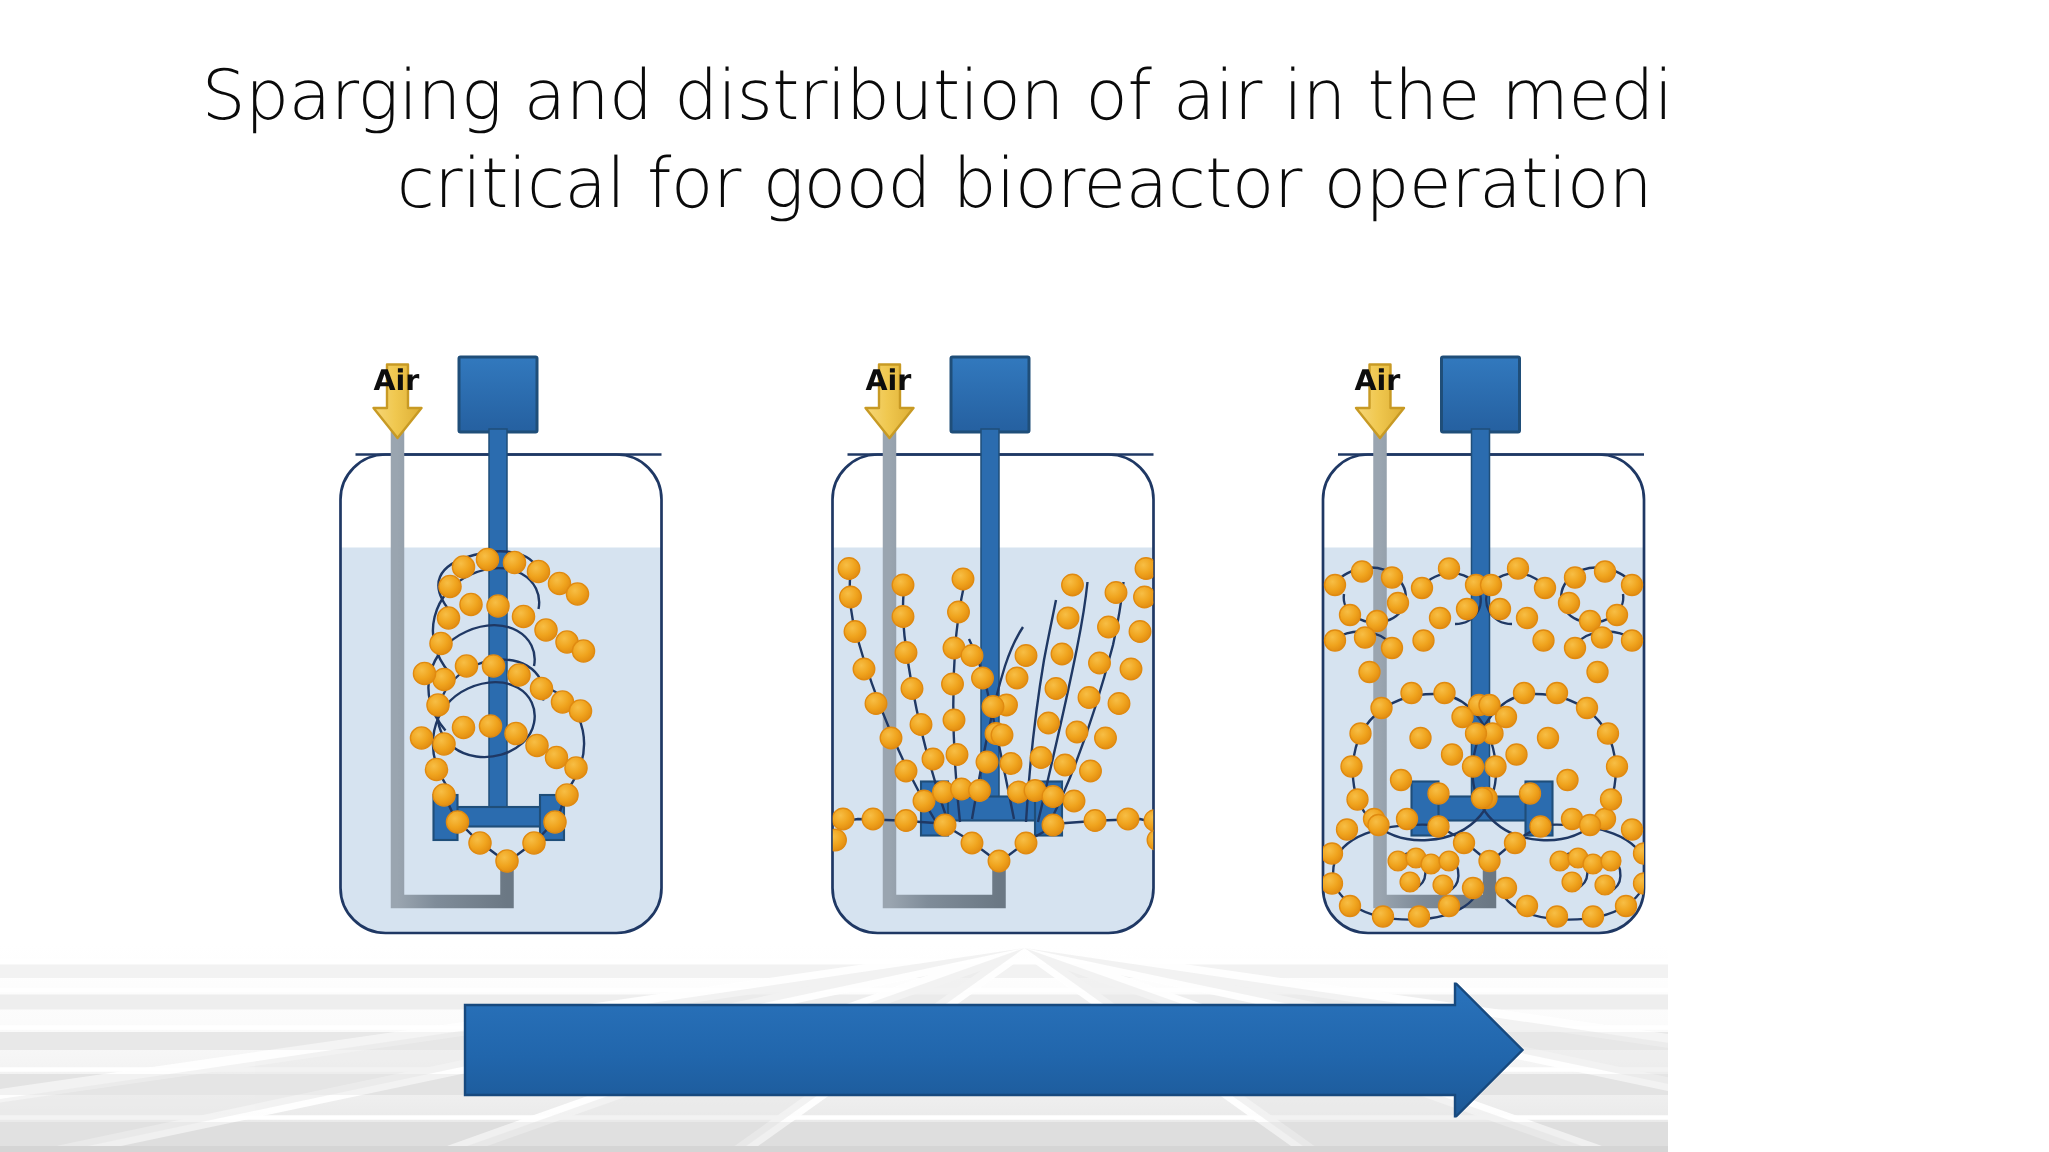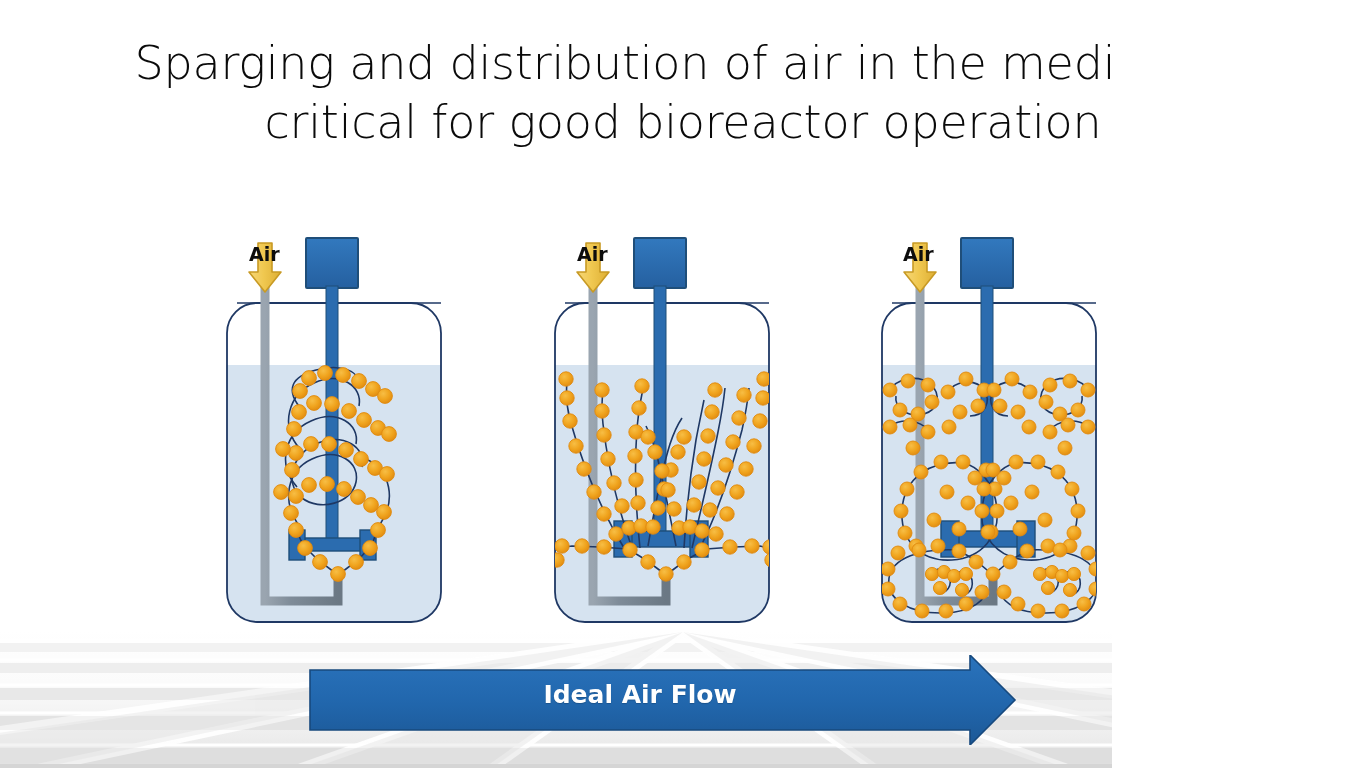--- a/index.html
+++ b/index.html
@@ -562,15 +562,14 @@
   <svg class="flow-banner" viewBox="0 0 715 90">
     <defs>
       <linearGradient id="bannerGrad" x1="0" y1="0" x2="0" y2="1">
         <stop offset="0%" stop-color="#2A73BC"></stop>
         <stop offset="55%" stop-color="#2166AC"></stop>
         <stop offset="100%" stop-color="#1C5896"></stop>
       </linearGradient>
     </defs>
     <polygon points="5,15 665,15 665,0 710,45 665,90 665,75 5,75" fill="url(#bannerGrad)" stroke="#17497E" stroke-width="1.6" stroke-linejoin="miter"></polygon>
   </svg>
-  <div class="flow-label">Ideal Air Flow</div>
 
 </div>
 
 </body></html>

